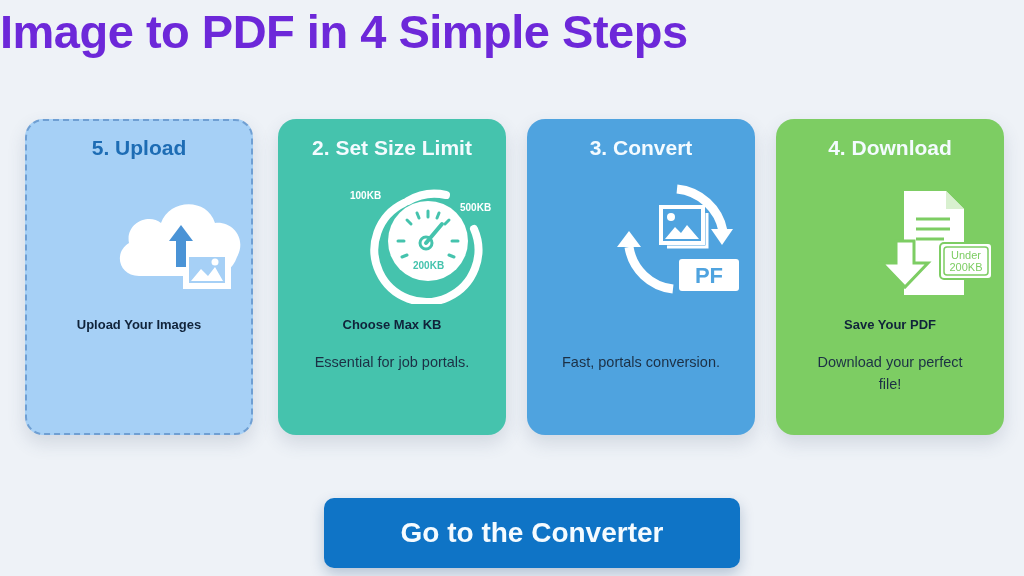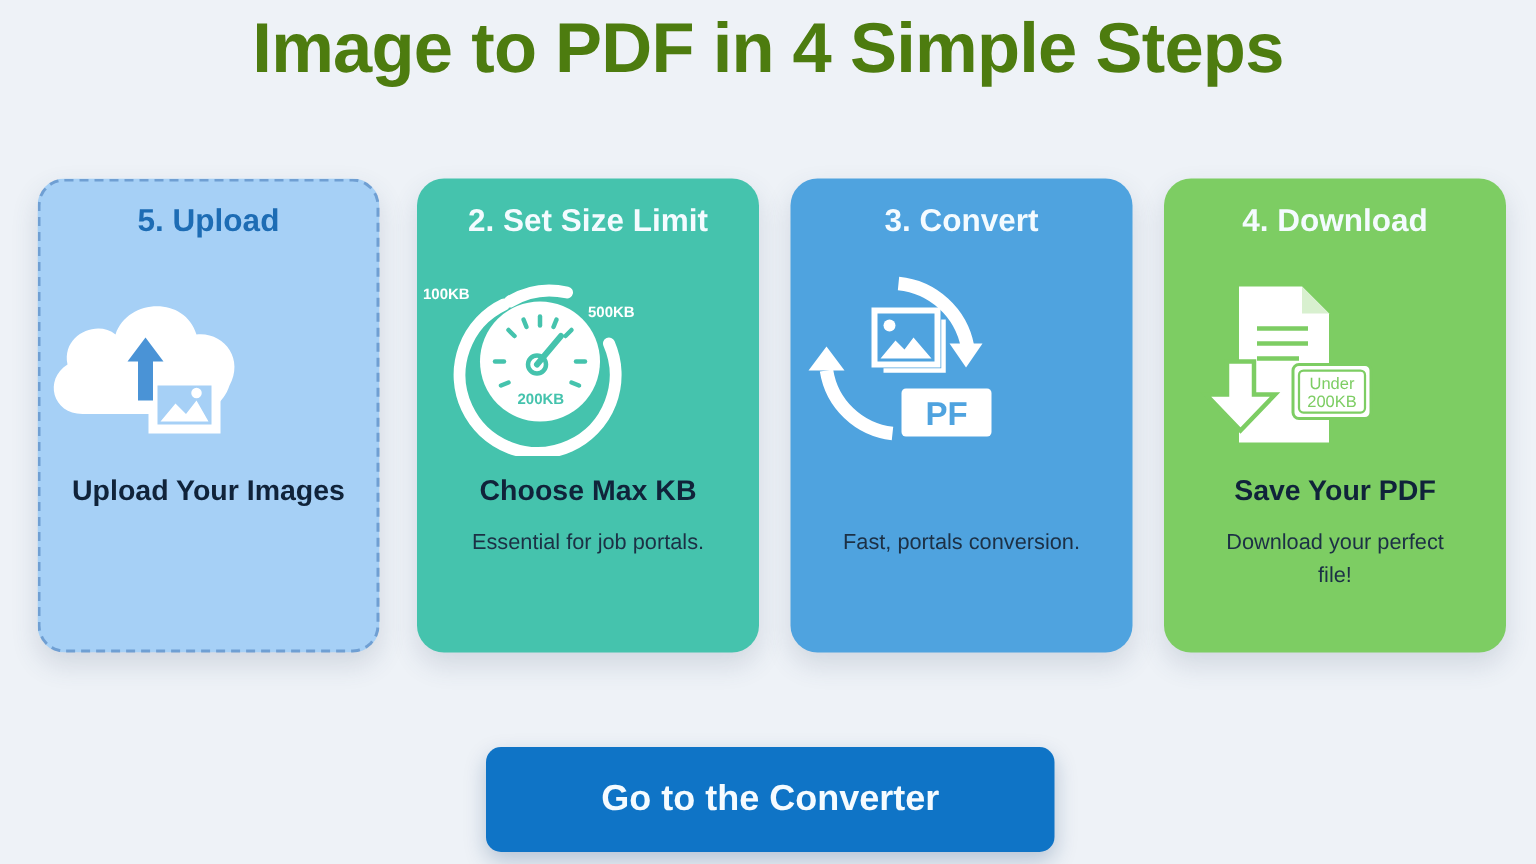--- a/index.html
+++ b/index.html
@@ -4,57 +4,56 @@
 <style>
   html, body { margin: 0; padding: 0; }
   body {
     width: 1024px; height: 576px; overflow: hidden;
     background: #eef2f7;
     font-family: "Liberation Sans", sans-serif;
     position: relative;
   }
   .title {
     position: absolute; left: 0; right: 0; top: 4px;
-    text-align: center;
     font-size: 47px; font-weight: bold;
-    color: #4d7c0f;
+    color: #6d28d9;
     letter-spacing: -0.5px;
   }
   .card {
     position: absolute; top: 119px; width: 228px; height: 316px;
     border-radius: 18px;
     box-shadow: 0 8px 18px rgba(60,80,110,0.16);
     box-sizing: border-box;
   }
   .card-1 { left: 25px; background: #a6d0f6; border: 2px dashed #6f9fd3; }
   .card-2 { left: 278px; background: #45c3ad; }
   .card-3 { left: 527px; background: #4fa3df; }
   .card-4 { left: 776px; background: #7dcd63; }
   .card-title {
     position: absolute; left: 0; right: 0; top: 17px;
     text-align: center; font-size: 21px; font-weight: bold;
   }
   .card-1 .card-title { color: #1d6cb4; top: 15px; }
   .card-2 .card-title, .card-3 .card-title, .card-4 .card-title { color: #f4fbff; }
-  .icon { position: absolute; left: 0; right: 0; top: 60px; height: 125px; display: flex; justify-content: flex-start; }
+  .icon { position: absolute; left: 0; right: 0; top: 60px; height: 125px; display: flex; justify-content: flex-end; }
   .card-heading {
     position: absolute; left: 0; right: 0; top: 198px;
-    text-align: center; font-size: 19px; font-weight: bold; color: #10233a;
+    text-align: center; font-size: 13px; font-weight: bold; color: #10233a;
   }
   .card-1 .card-heading { top: 196px; }
   .card-desc {
     position: absolute; left: 6px; right: 6px; top: 232px;
     text-align: center; font-size: 14.5px; color: #1c3045; line-height: 22px;
   }
   .card-1 .card-desc { top: 229px; left: 0; right: 0; }
   .cta {
-    position: absolute; left: 324px; top: 498px; width: 379px; height: 70px;
+    position: absolute; left: 324px; top: 498px; width: 416px; height: 70px;
     background: #0f74c6; border-radius: 10px;
     box-shadow: 0 6px 14px rgba(15,60,110,0.25);
-    color: #f5fbff; font-size: 24px; font-weight: bold;
+    color: #f5fbff; font-size: 28px; font-weight: bold;
     display: flex; align-items: center; justify-content: center;
     border: none; cursor: pointer;
     font-family: "Liberation Sans", sans-serif;
   }
 </style>
 </head>
 <body>
 
 <div class="title">Image to PDF in 4 Simple Steps</div>
 

